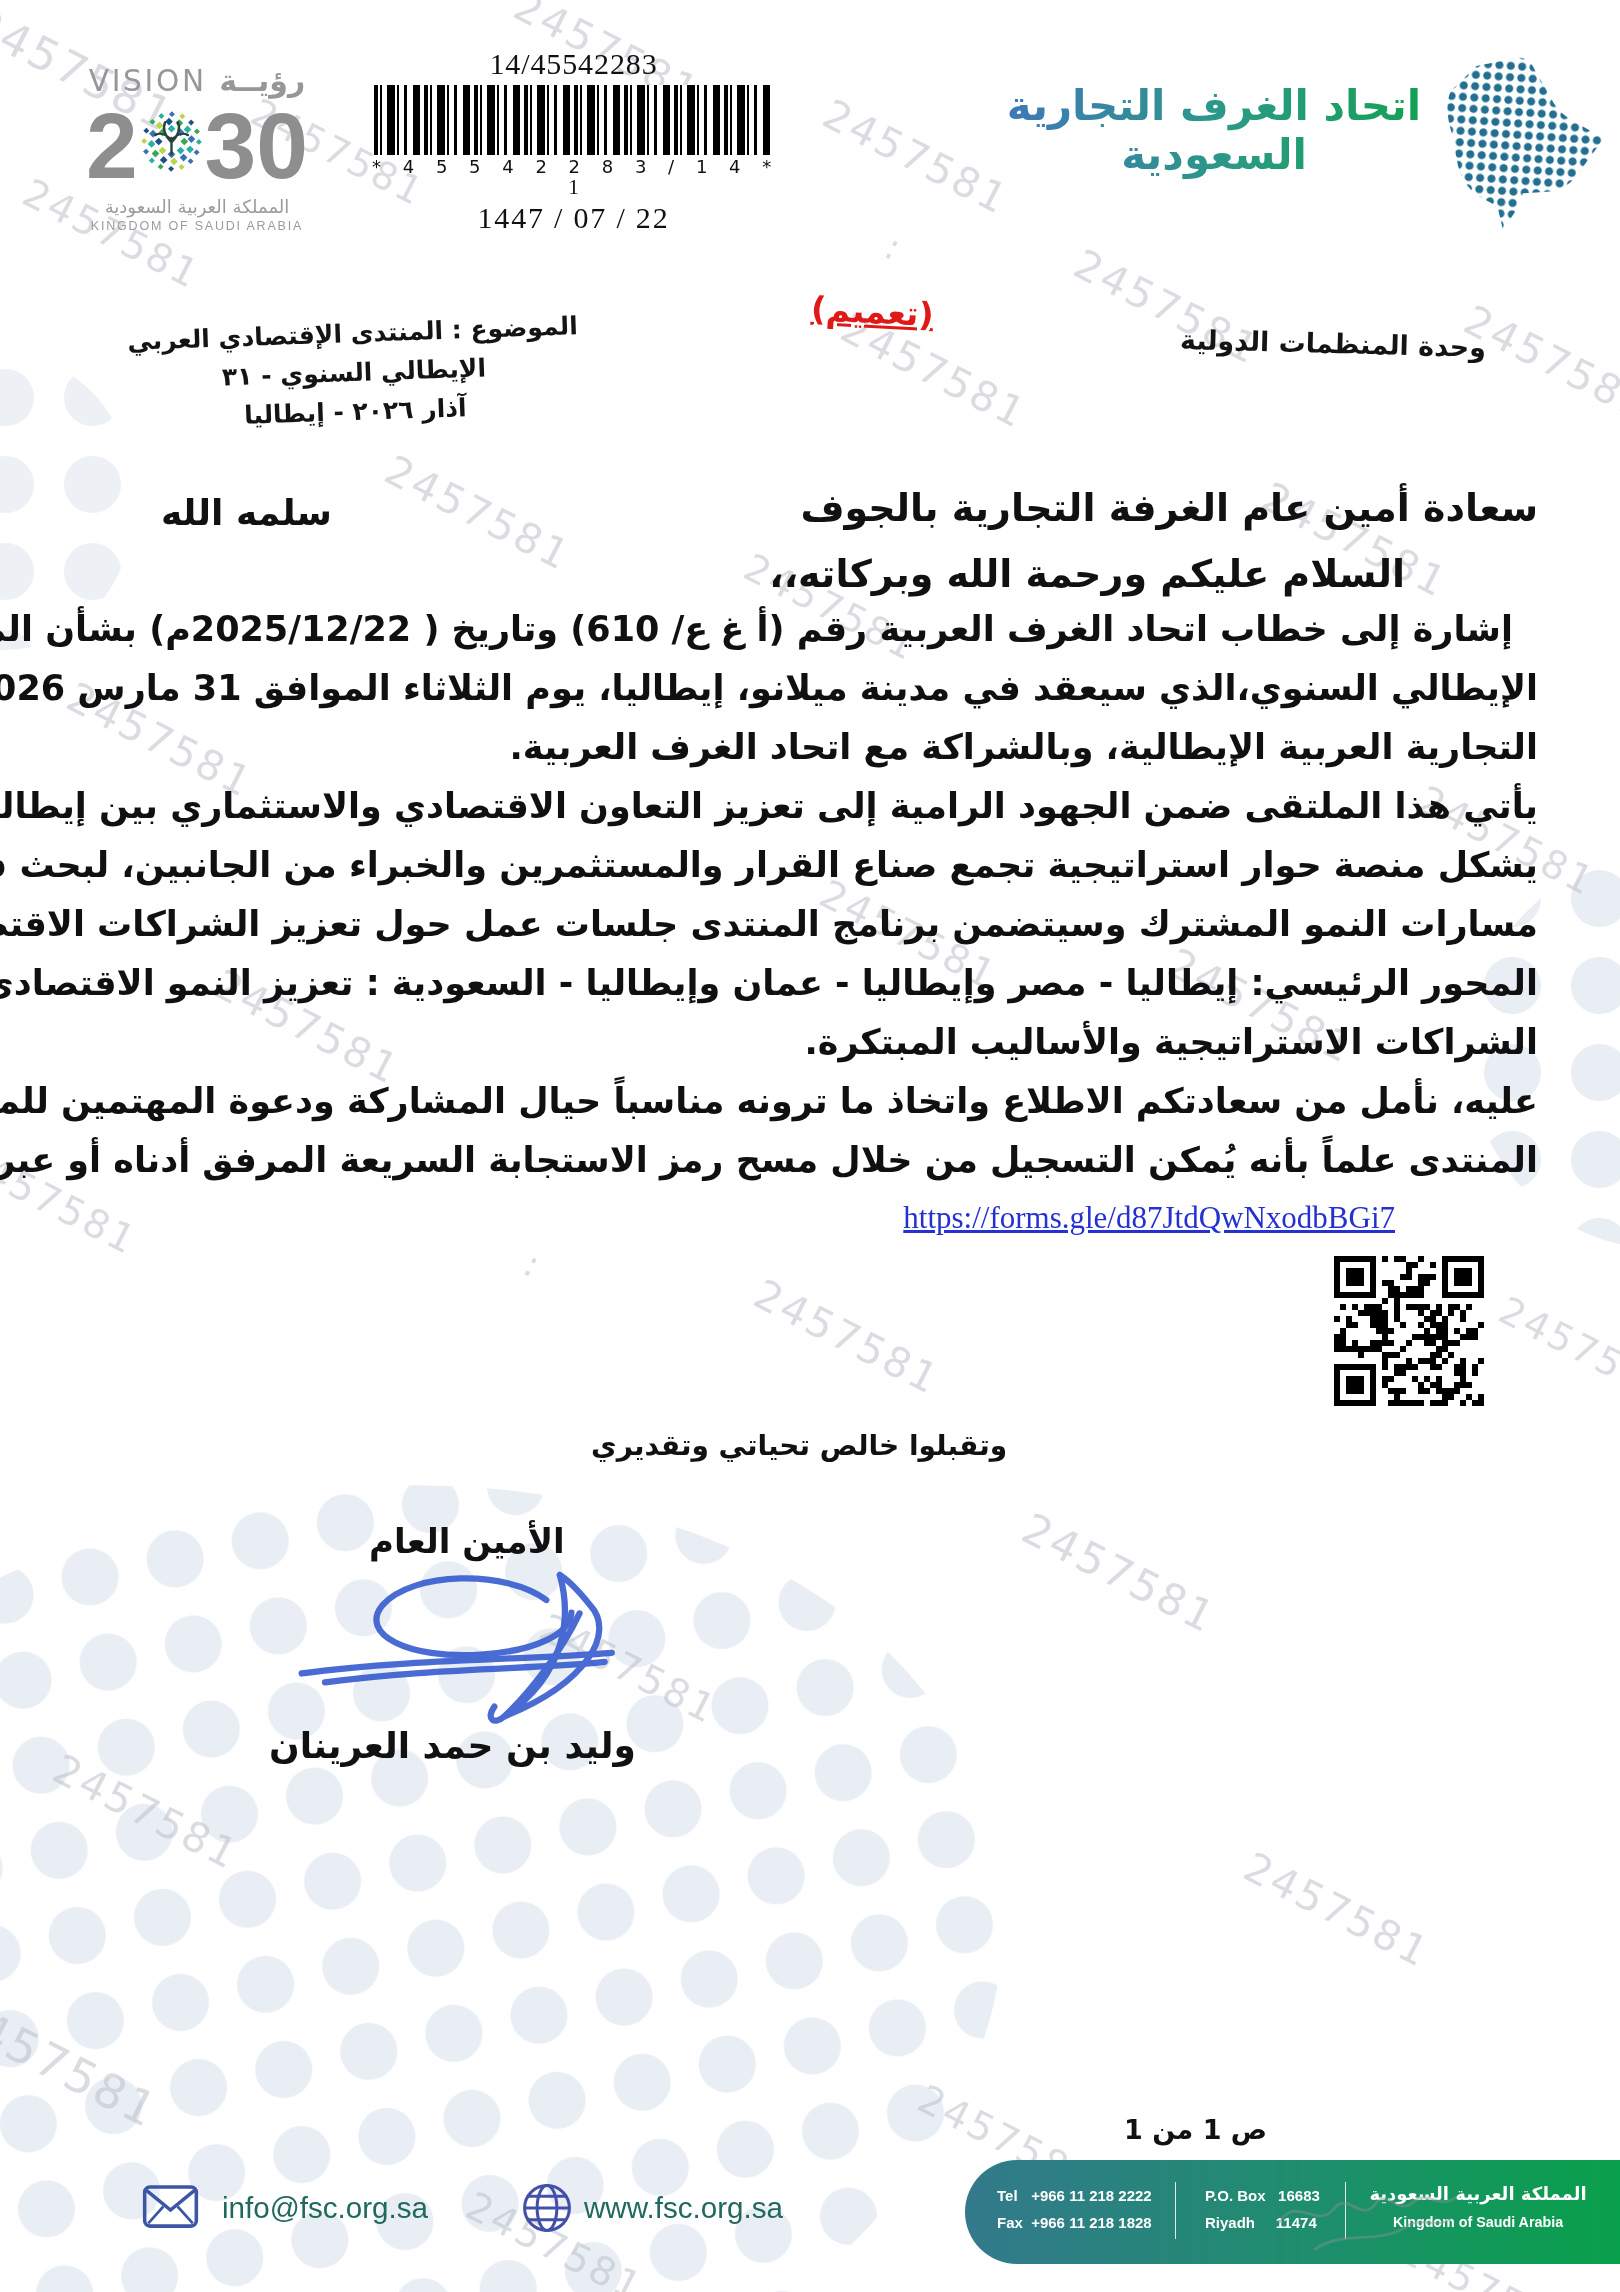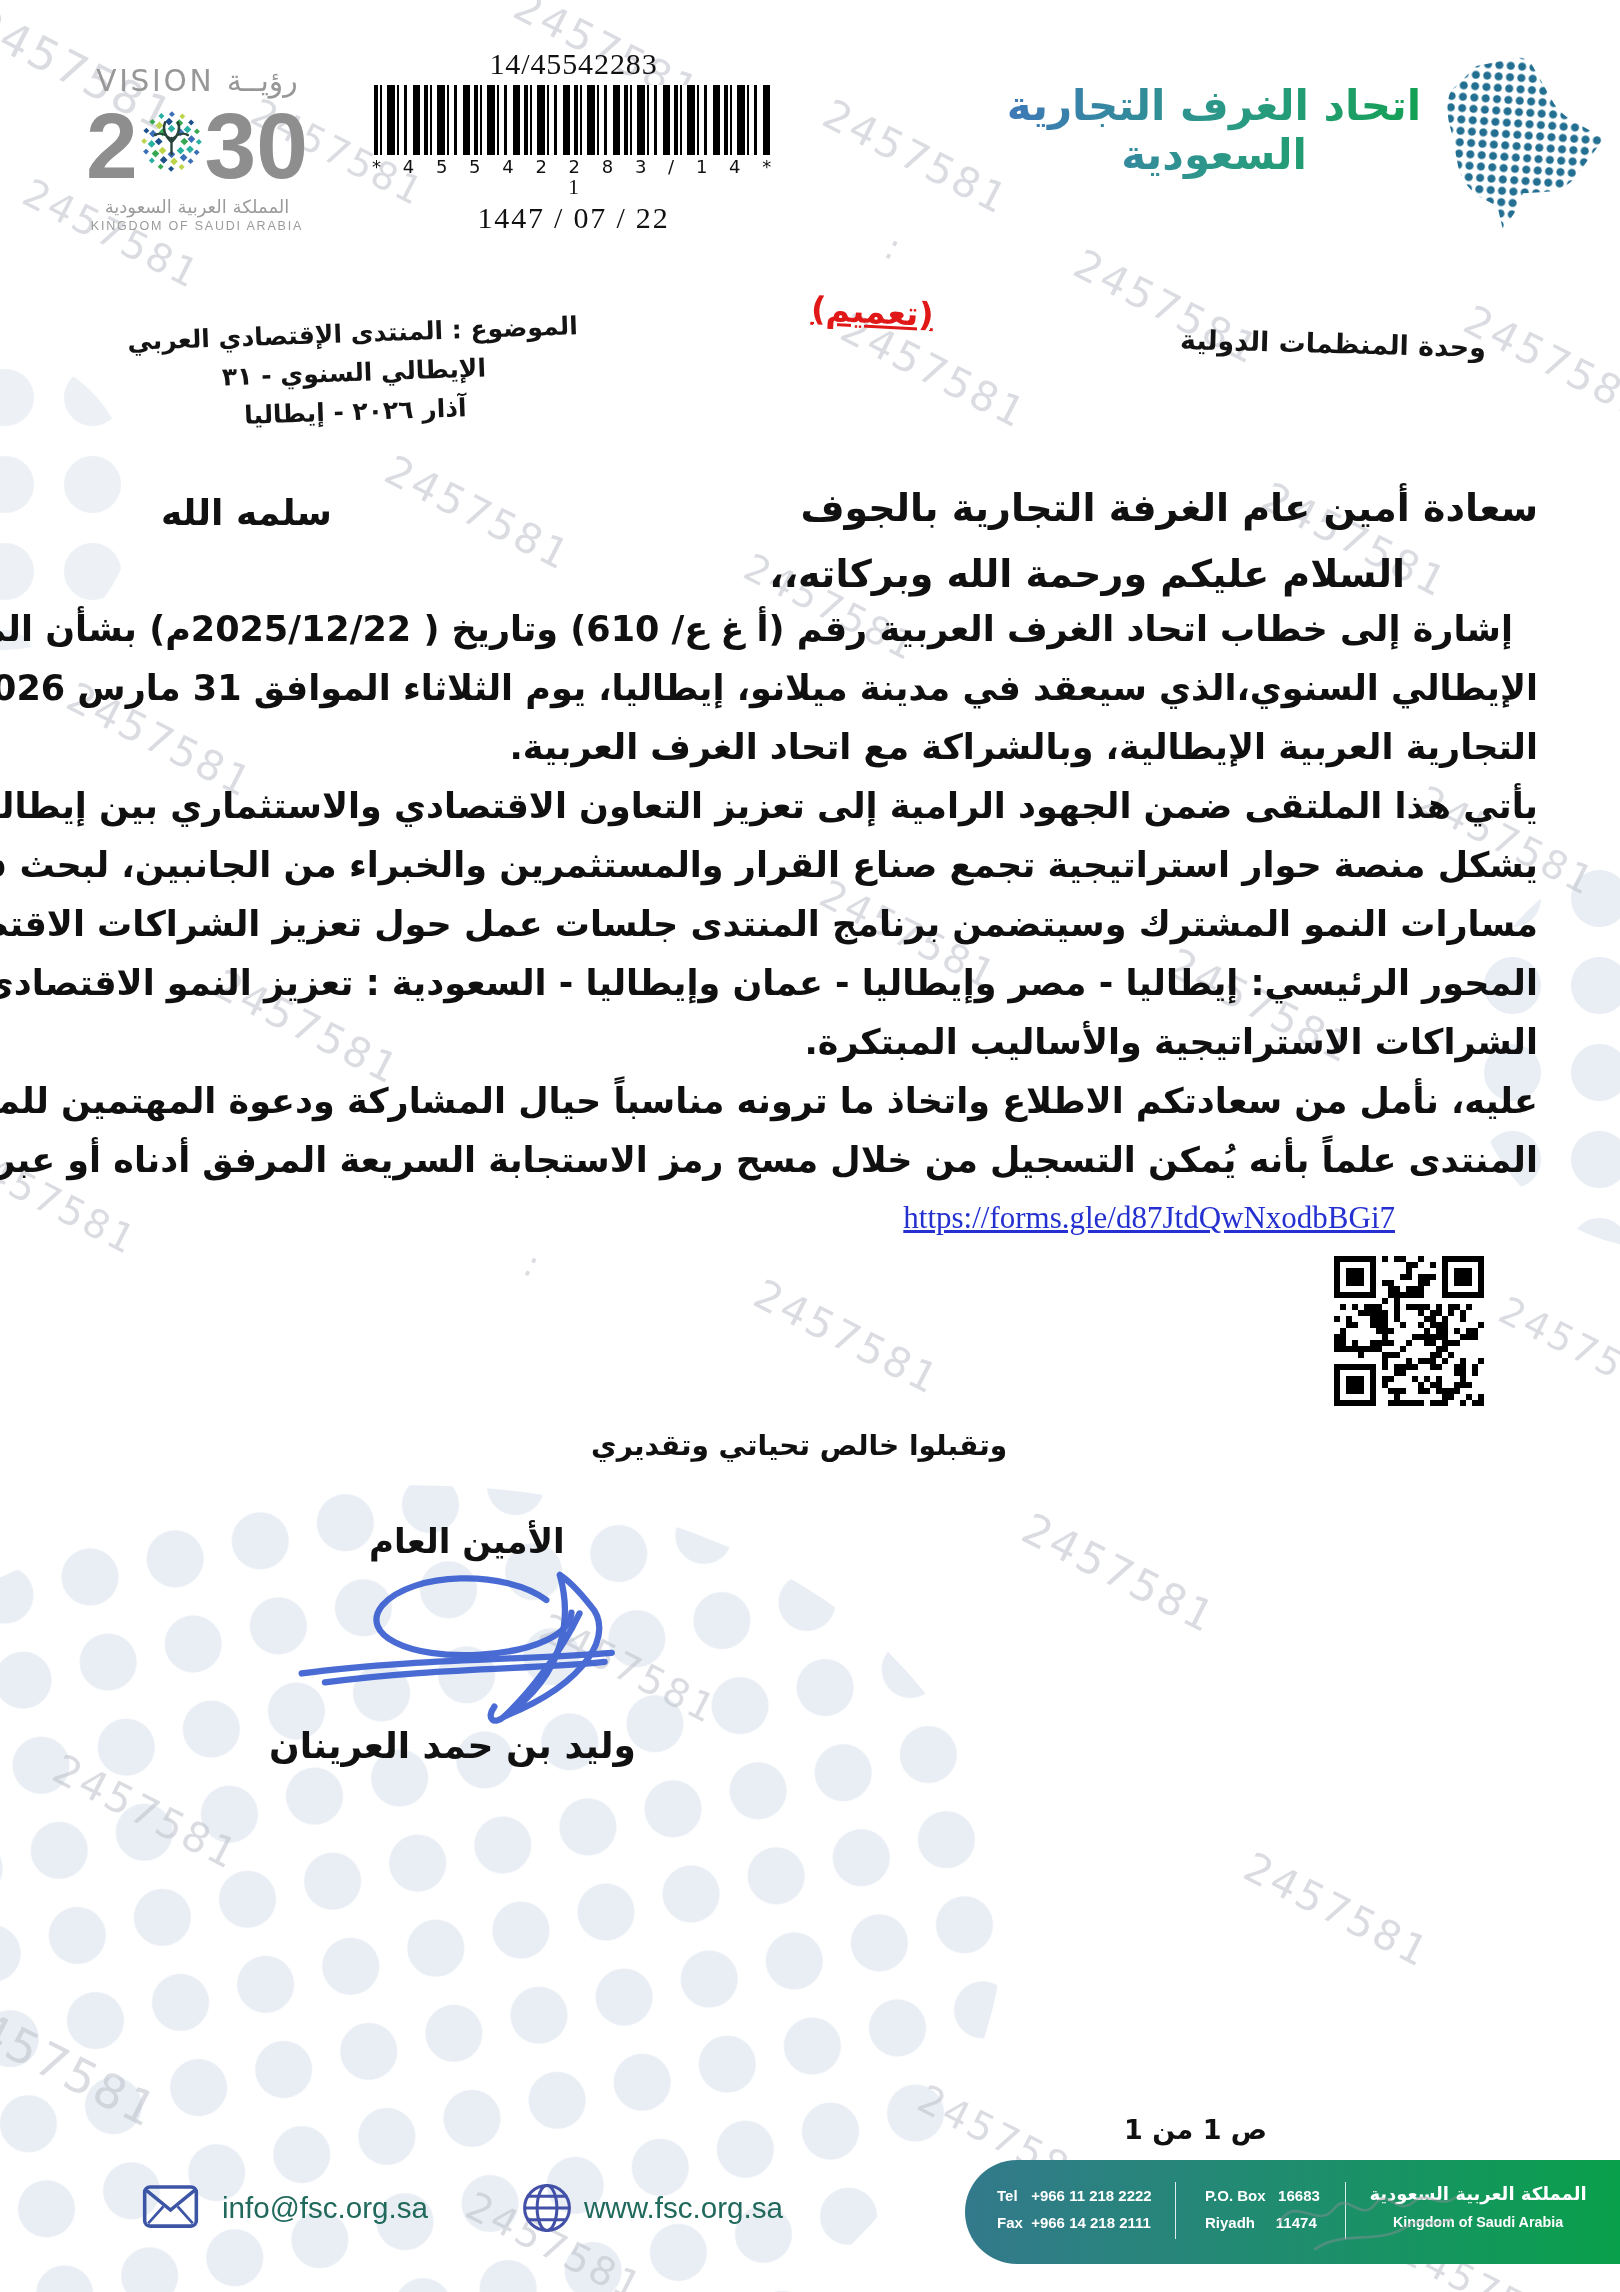--- a/index.html
+++ b/index.html
@@ -14,21 +14,21 @@
   .d2{left:1469px;top:855px;width:385px;height:394px;}
   .d3{left:-125px;top:354px;width:260px;height:296px;opacity:.8;}
   
   .wm{position:absolute;z-index:2;color:#bcc1ca;opacity:.55;font-weight:400;
       font-family:"DejaVu Sans",sans-serif;letter-spacing:2.7px;white-space:nowrap;
       transform:rotate(27deg);transform-origin:left top;}
   
   .vision{left:49px;top:63px;width:296px;z-index:3;color:#979797;text-align:center;}
   .vision .r1{display:flex;justify-content:center;align-items:baseline;gap:12.5px;
               font-size:29.6px;letter-spacing:2.7px;}
-  .vision .r1 .ar{font-size:30px;font-weight:400;letter-spacing:0;}
+  .vision .r1 .ar{font-size:30px;font-weight:700;letter-spacing:0;}
   .vision .r2{display:flex;justify-content:center;align-items:center;gap:1.8px;
               font-size:93px;font-weight:700;color:#8e8e8e;line-height:1;
               font-family:"Liberation Sans","DejaVu Sans",sans-serif;margin-top:1.8px;}
   .vision .r3{font-size:18px;margin-top:3.6px;color:#9b9b9b;}
   .vision .r4{font-size:12.5px;letter-spacing:1.8px;color:#9b9b9b;margin-top:1.8px;
               font-family:"Liberation Sans","DejaVu Sans",sans-serif;}
   
   .bcblock{left:372px;top:47px;width:403px;z-index:3;text-align:center;color:#111;}
   .bcnum{font-family:"Liberation Serif","DejaVu Serif",serif;font-size:30px;letter-spacing:0.9px;}
   .bars{width:399px;height:70px;margin:3.6px auto 0;
@@ -482,21 +482,21 @@
       </g>
     </svg>
   </div>
   <div class="abs f-web">www.fsc.org.sa</div>
 
   <div class="abs bar">
     <div class="cell" style="left:32px;top:21.5px">
       <span class="lbl">Tel</span>
       <span>+966 11 218 2222</span><br>
       <span class="lbl">Fax</span>
-      <span>+966 14 218 2111</span>
+      <span>+966 11 218 1828</span>
     </div>
     <div class="divider" style="left:210px"></div>
     <div class="cell" style="left:240px;top:21.5px">
       <span>P.O. Box</span>&nbsp;&nbsp;
       <span>16683</span><br>
       <span>Riyadh</span>&nbsp;&nbsp;&nbsp;&nbsp;
       <span>11474</span>
     </div>
     <div class="divider" style="left:380px"></div>
     <div class="cell" style="left:401px;top:19.7px;text-align:center;width:224px">

